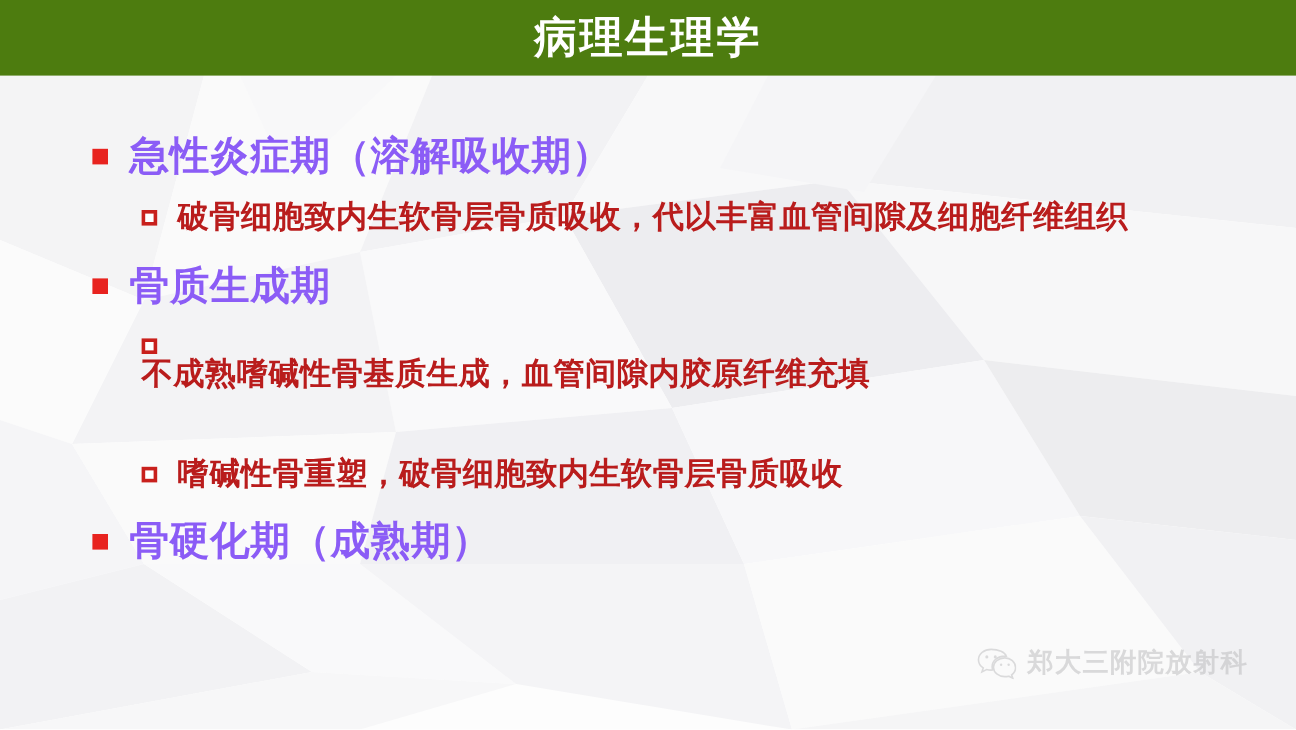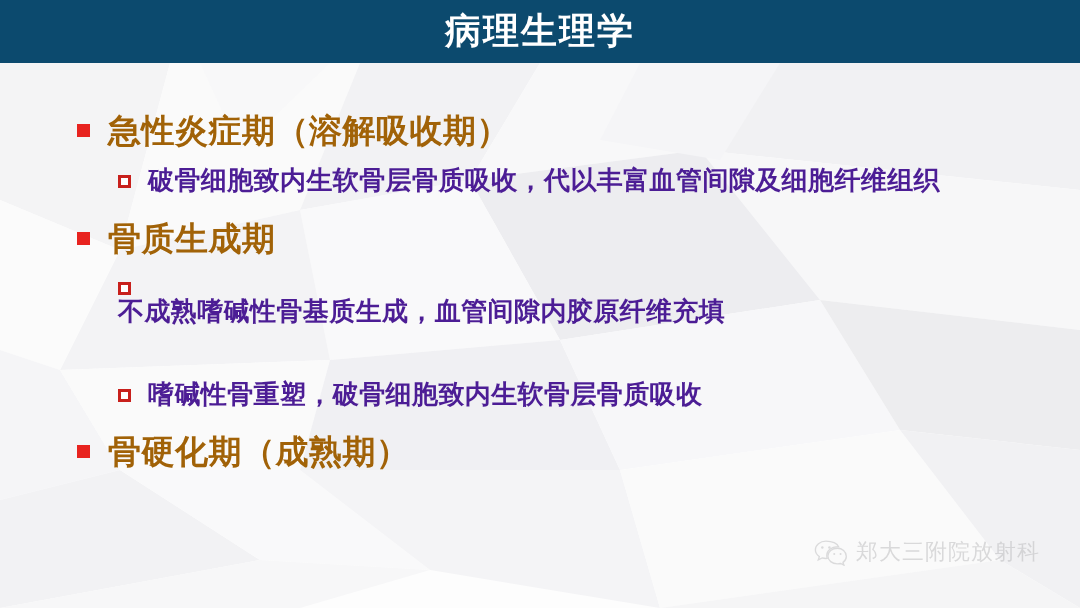--- a/index.html
+++ b/index.html
@@ -72,60 +72,60 @@
     width: 13px;
     height: 13px;
     background: #e8231f;
     margin-top: 13px;
     margin-right: 18px;
     flex: none;
   }
   .lvl1 .txt {
     font-size: 33px;
     font-weight: 700;
-    color: #a16207;
+    color: #8b5cf6;
     line-height: 40px;
     letter-spacing: 0.5px;
   }
 
   
   .lvl2 { left: 118px; }
   .lvl2 .marker {
     width: 13px;
     height: 13px;
     box-sizing: border-box;
     background: #ffffff;
     border: 3px solid #c8201c;
     margin-top: 11px;
     margin-right: 17px;
     flex: none;
   }
   .lvl2 .txt {
     font-size: 26px;
     font-weight: 700;
-    color: #4c1d95;
+    color: #b91c1c;
     line-height: 33px;
     letter-spacing: 0.4px;
   }
 
   
   .watermark {
     position: absolute;
     right: 40px;
     top: 538px;
     z-index: 4;
     display: flex;
     align-items: center;
     gap: 9px;
     opacity: 0.5;
   }
   .watermark-text {
     font-family: "Liberation Sans", "DejaVu Sans", sans-serif;
     font-size: 22px;
-    font-weight: 400;
+    font-weight: 700;
     color: #b9b9bb;
     letter-spacing: 1px;
     line-height: 1;
   }
   .wechat-logo { width: 34px; height: 28px; display: block; }
 </style>
 </head>
 <body>
 
 <div id="slide">
@@ -151,21 +151,21 @@
     <polygon points="120,470 300,470 430,570 260,560" fill="#f9f9fa"></polygon>
     <polygon points="300,470 620,470 660,608 430,570" fill="#f4f4f6"></polygon>
     <polygon points="620,470 900,430 1000,560 660,608" fill="#fafafa"></polygon>
     <polygon points="900,430 1080,450 1080,608 1000,560" fill="#f1f1f3"></polygon>
     <polygon points="0,608 260,560 430,570 300,608" fill="#f7f7f8"></polygon>
     <polygon points="660,608 1000,560 1080,608" fill="#f5f5f6"></polygon>
     <polygon points="200,63 330,63 240,150" fill="#f8f8f9"></polygon>
     <polygon points="640,63 780,63 720,160 600,140" fill="#f5f5f7"></polygon>
   </svg>
 
-  <div class="banner" style="background: #0c4a6e;">
+  <div class="banner" style="background: #4d7c0f;">
     <div class="banner-title">病理生理学</div>
   </div>
 
   <div class="content">
 
     <div class="bullet-row lvl1" style="top:48px;">
       <span class="marker" style="background: rgb(232, 35, 31);"></span>
       <span class="txt">急性炎症期（溶解吸收期）</span>
     </div>
     <div class="bullet-row lvl2" style="top:101px;">

